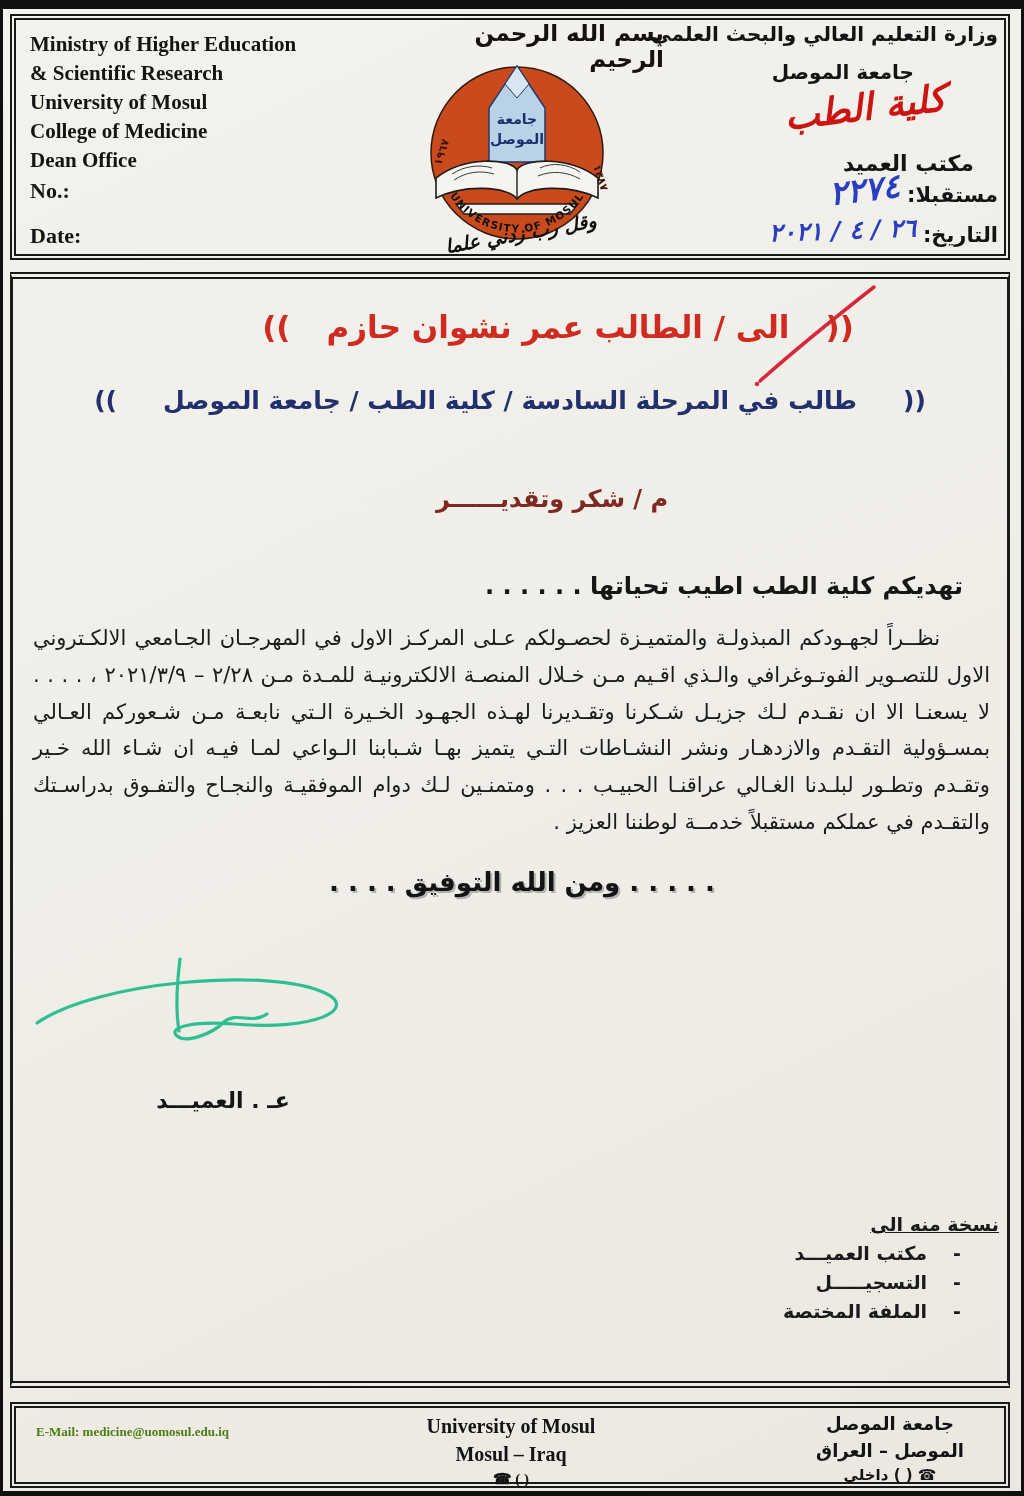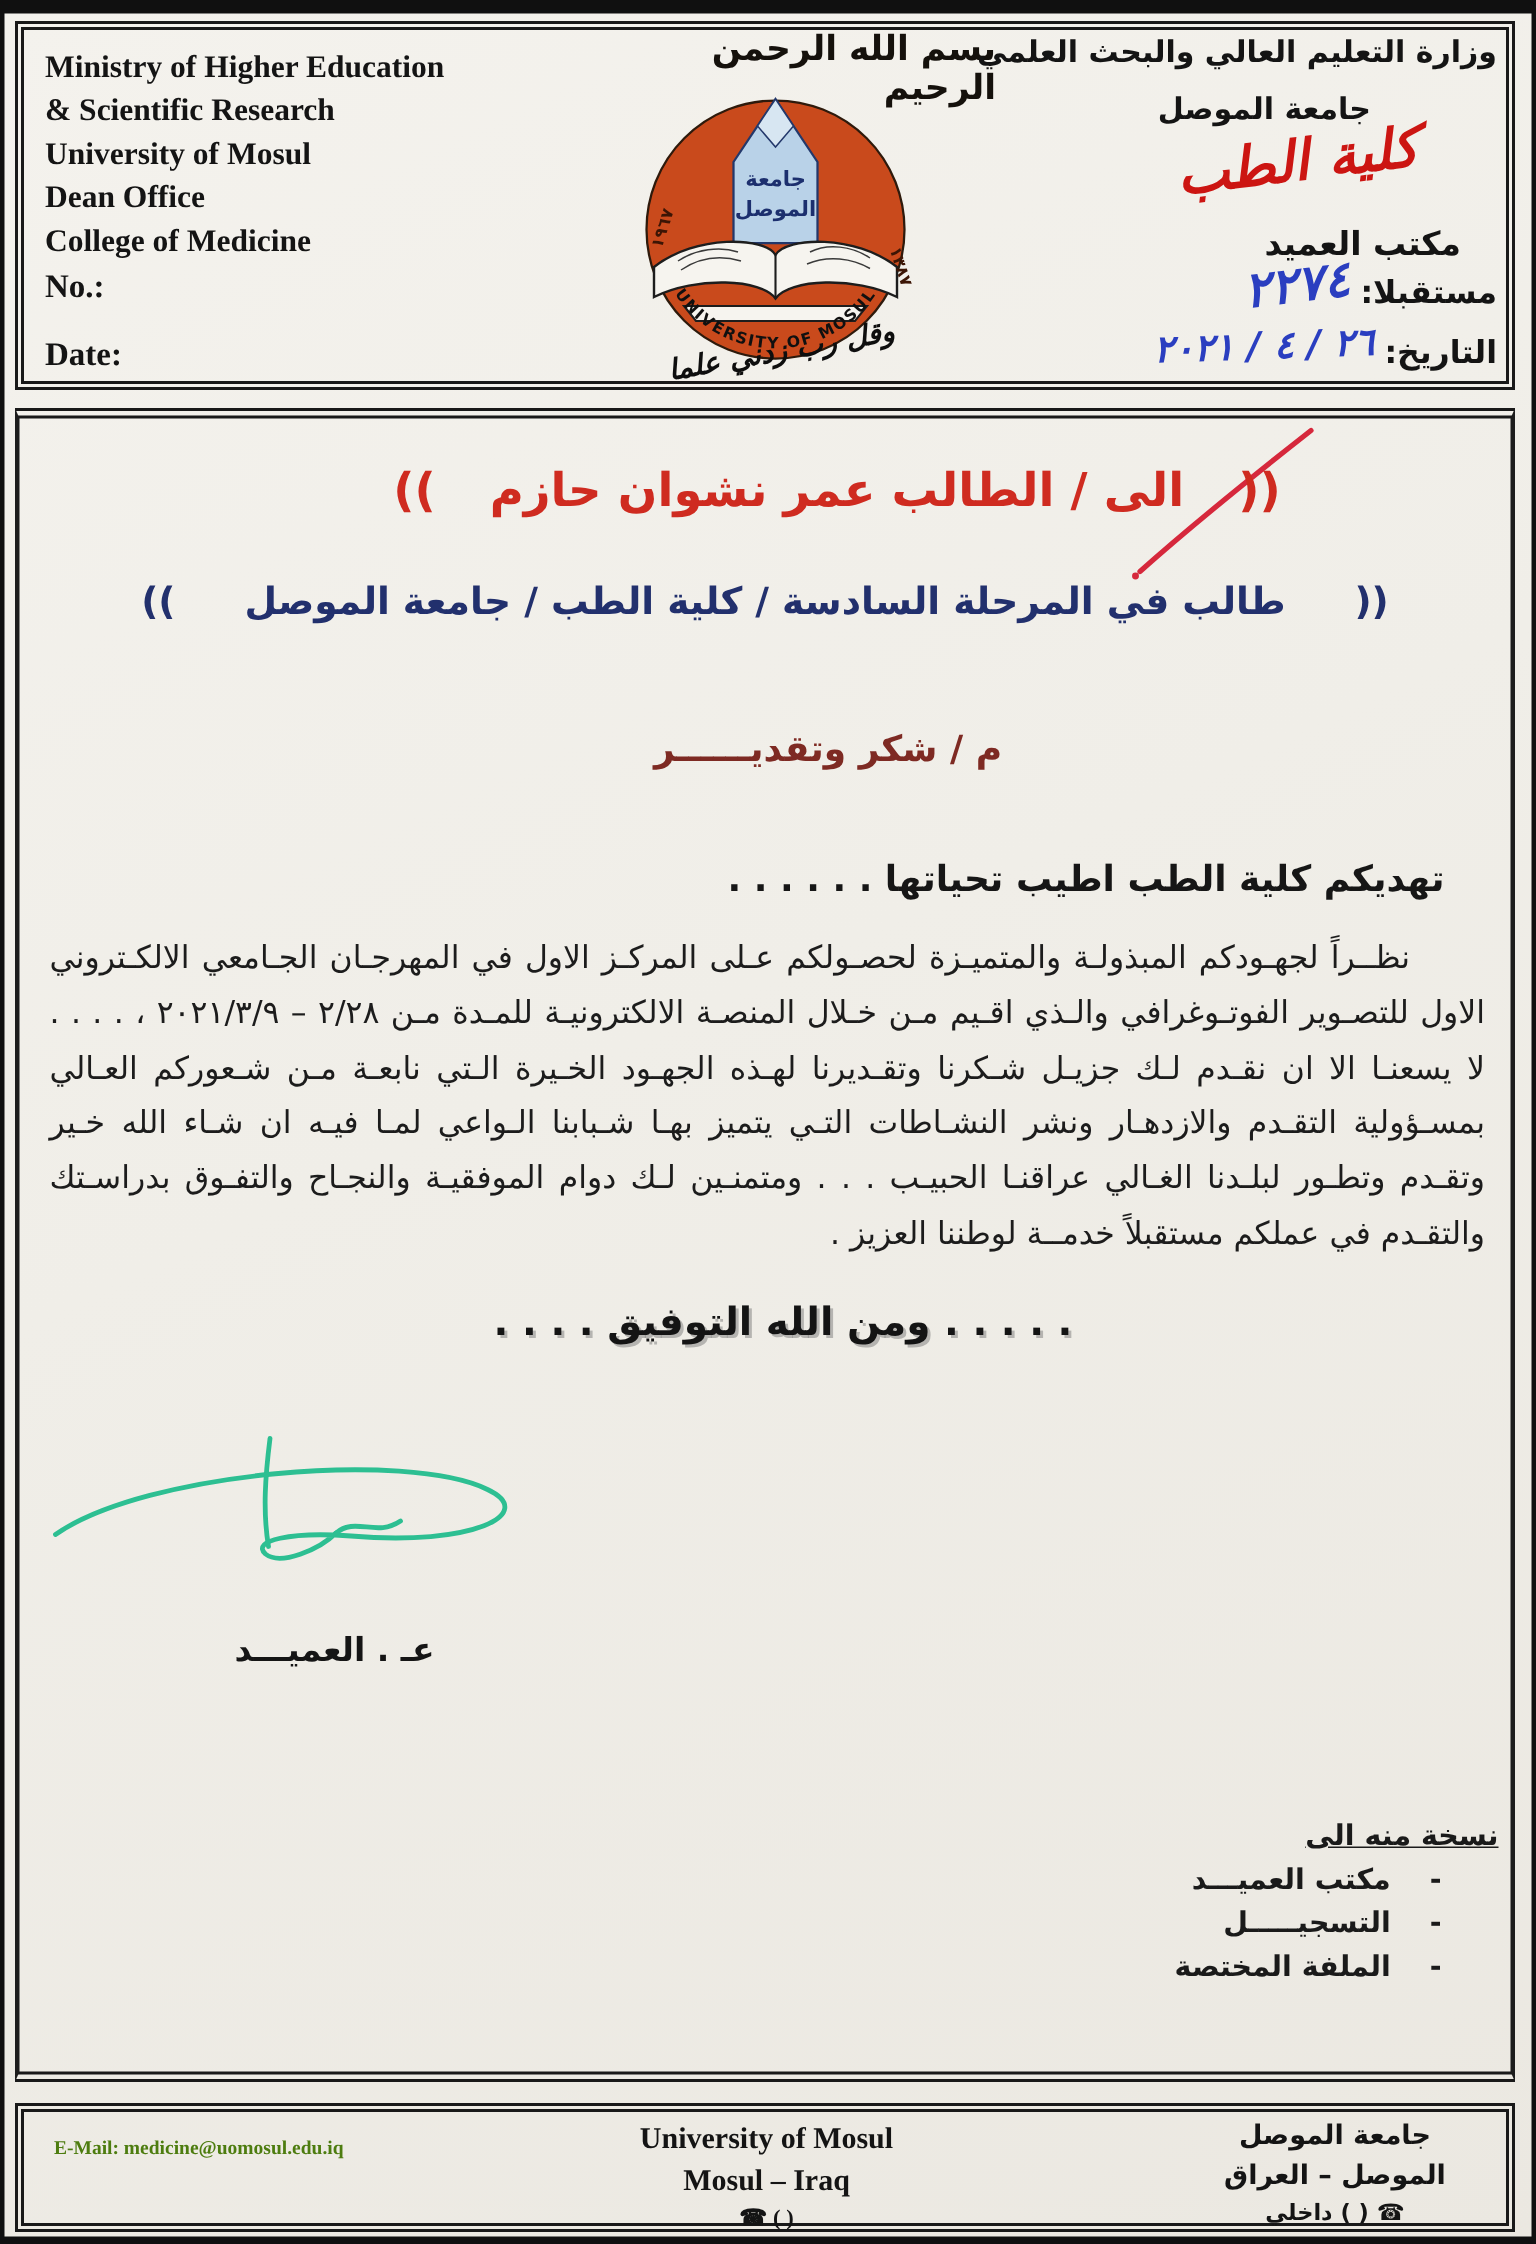--- a/index.html
+++ b/index.html
@@ -80,22 +80,22 @@
 <body>
 
 <div class="paper"></div>
 
 <div class="box header-box">
 
   <div class="hdr-en">
     <div>Ministry of Higher Education</div>
     <div>&amp; Scientific Research</div>
     <div>University of Mosul</div>
+    <div>College of Medicine</div>
     <div>Dean Office</div>
-    <div>College of Medicine</div>
   </div>
   <div class="hdr-label-en" style="top:158px;">No.:</div>
   <div class="hdr-label-en" style="top:203px;">Date:</div>
 
   <div class="bismillah">بسم الله الرحمن الرحيم</div>
 
   <div class="logo-wrap">
     <svg width="190" height="200" viewBox="0 0 190 200" style="overflow:visible">
       <circle cx="95" cy="95" r="86" fill="#c94a1c" stroke="#2e1a0c" stroke-width="1.5"></circle>
 

